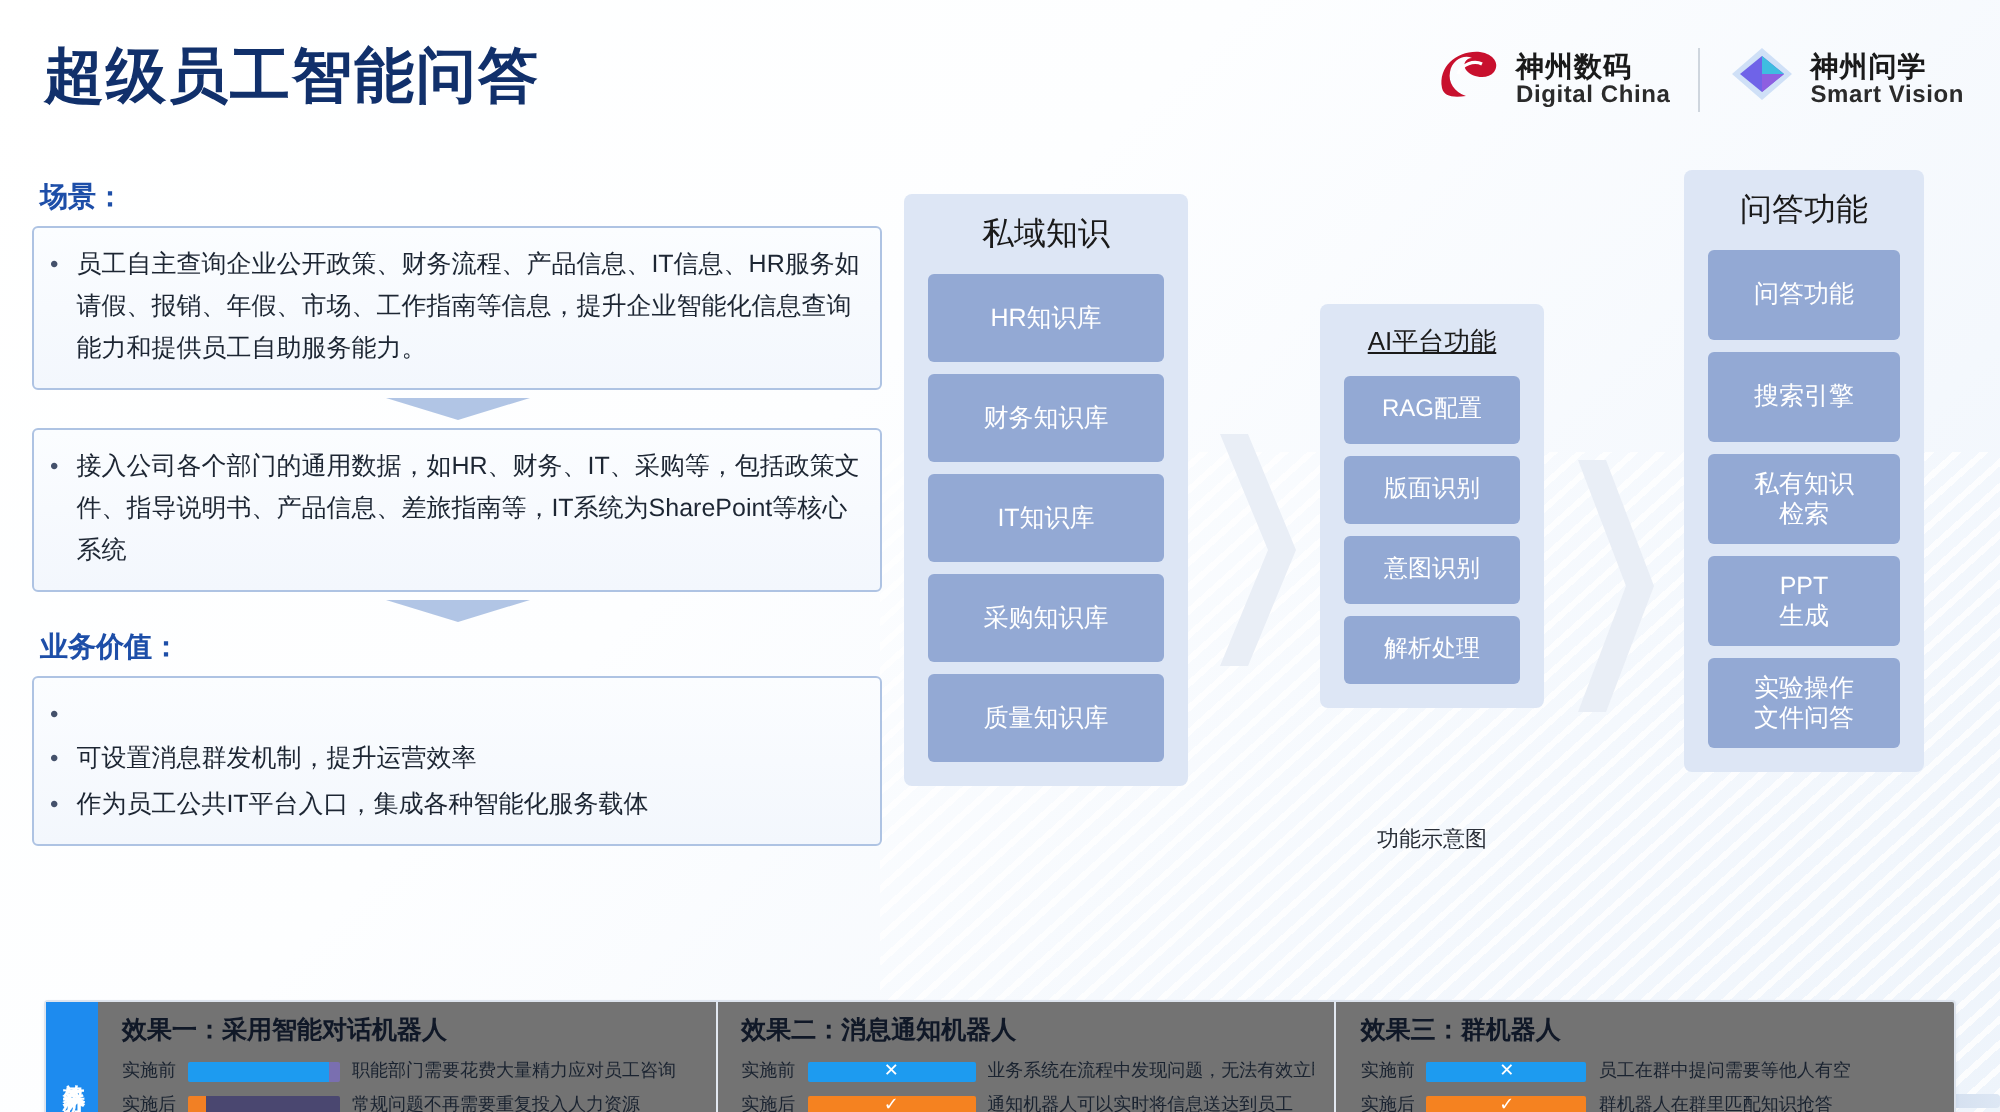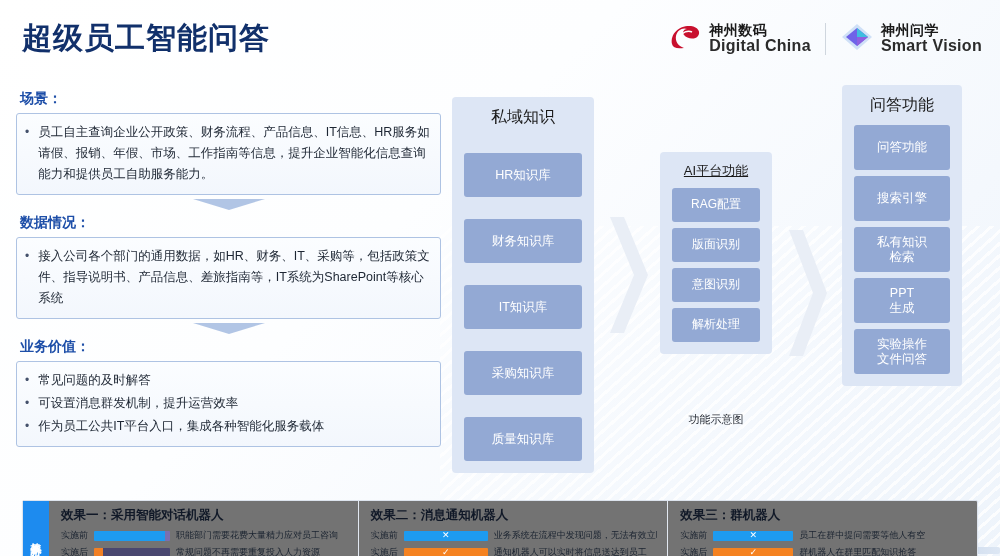--- a/index.html
+++ b/index.html
@@ -32,21 +32,21 @@
   
   .title{
     position:absolute; left:22px; top:18px;
     font-size:30px; font-weight:bold; color:#11306b; letter-spacing:1px;
     white-space:nowrap;
   }
   .logos{ position:absolute; right:18px; top:22px; display:flex; align-items:center; gap:14px;justify-content:center; }
   .logo{ display:flex; align-items:center; gap:7px; }
   .logo-txt{ line-height:1.05; }
   .logo-cn{ font-size:14px; font-weight:bold; color:#1a1a1a; letter-spacing:.5px;}
-  .logo-en{ font-size:16px; font-weight:bold; color:#2b2b2b; letter-spacing:.3px;}
+  .logo-en{ font-size:12px; font-weight:bold; color:#2b2b2b; letter-spacing:.3px;}
   .divider-v{ width:1px; height:32px; background:#cfd6de; }
 
   
   .leftcol{ position:absolute; left:16px; top:90px; width:425px; }
   .sec-head{ font-size:14px; font-weight:bold; color:#1d4ea8; margin:0 0 5px 4px; }
   .sec-box{
     border:1px solid #aec3e3;
     background:linear-gradient(180deg,#fbfdff,#f3f7fd);
     border-radius:3px;
     padding:8px 10px 9px 8px;
@@ -81,21 +81,21 @@
     display:flex; align-items:center; justify-content:center;
     text-align:center;
     line-height:1.15;
     font-size:12.5px;
     margin-bottom:6px;
     width:100%;
   }
   .chip:last-child{ margin-bottom:0; }
 
   #stack-private{ left:452px; top:97px; width:142px; }
-  #stack-private .chip{ height:44px;margin-top:16px; }
+  #stack-private .chip{ height:44px; }
 
   #stack-ai{ left:660px; top:152px; width:112px; }
   #stack-ai .chip{ height:34px; font-size:12px; }
 
   #stack-qa{ left:842px; top:85px; width:120px; }
   #stack-qa .chip{ height:45px; }
 
   .caption{
     position:absolute; left:660px; top:412px; width:112px;
     text-align:center; font-size:11px; color:#2a2f38;
@@ -181,37 +181,35 @@
       <div class="bullet-row">
         <span class="dot">•</span>
         <span class="btxt">员工自主查询企业公开政策、财务流程、产品信息、IT信息、HR服务如请假、报销、年假、市场、工作指南等信息，提升企业智能化信息查询能力和提供员工自助服务能力。</span>
       </div>
     </div>
   </div>
 
   <div class="down-arrow"></div>
 
   <div>
-    <div class="sec-head">数据情况：</div>
     <div class="sec-box">
       <div class="bullet-row">
         <span class="dot">•</span>
         <span class="btxt">接入公司各个部门的通用数据，如HR、财务、IT、采购等，包括政策文件、指导说明书、产品信息、差旅指南等，IT系统为SharePoint等核心系统</span>
       </div>
     </div>
   </div>
 
   <div class="down-arrow"></div>
 
   <div>
     <div class="sec-head">业务价值：</div>
     <div class="sec-box">
       <div class="list-item">
         <span class="dot">•</span>
-        <span class="btxt">常见问题的及时解答</span>
       </div>
       <div class="list-item">
         <span class="dot">•</span>
         <span class="btxt">可设置消息群发机制，提升运营效率</span>
       </div>
       <div class="list-item">
         <span class="dot">•</span>
         <span class="btxt">作为员工公共IT平台入口，集成各种智能化服务载体</span>
       </div>
     </div>

